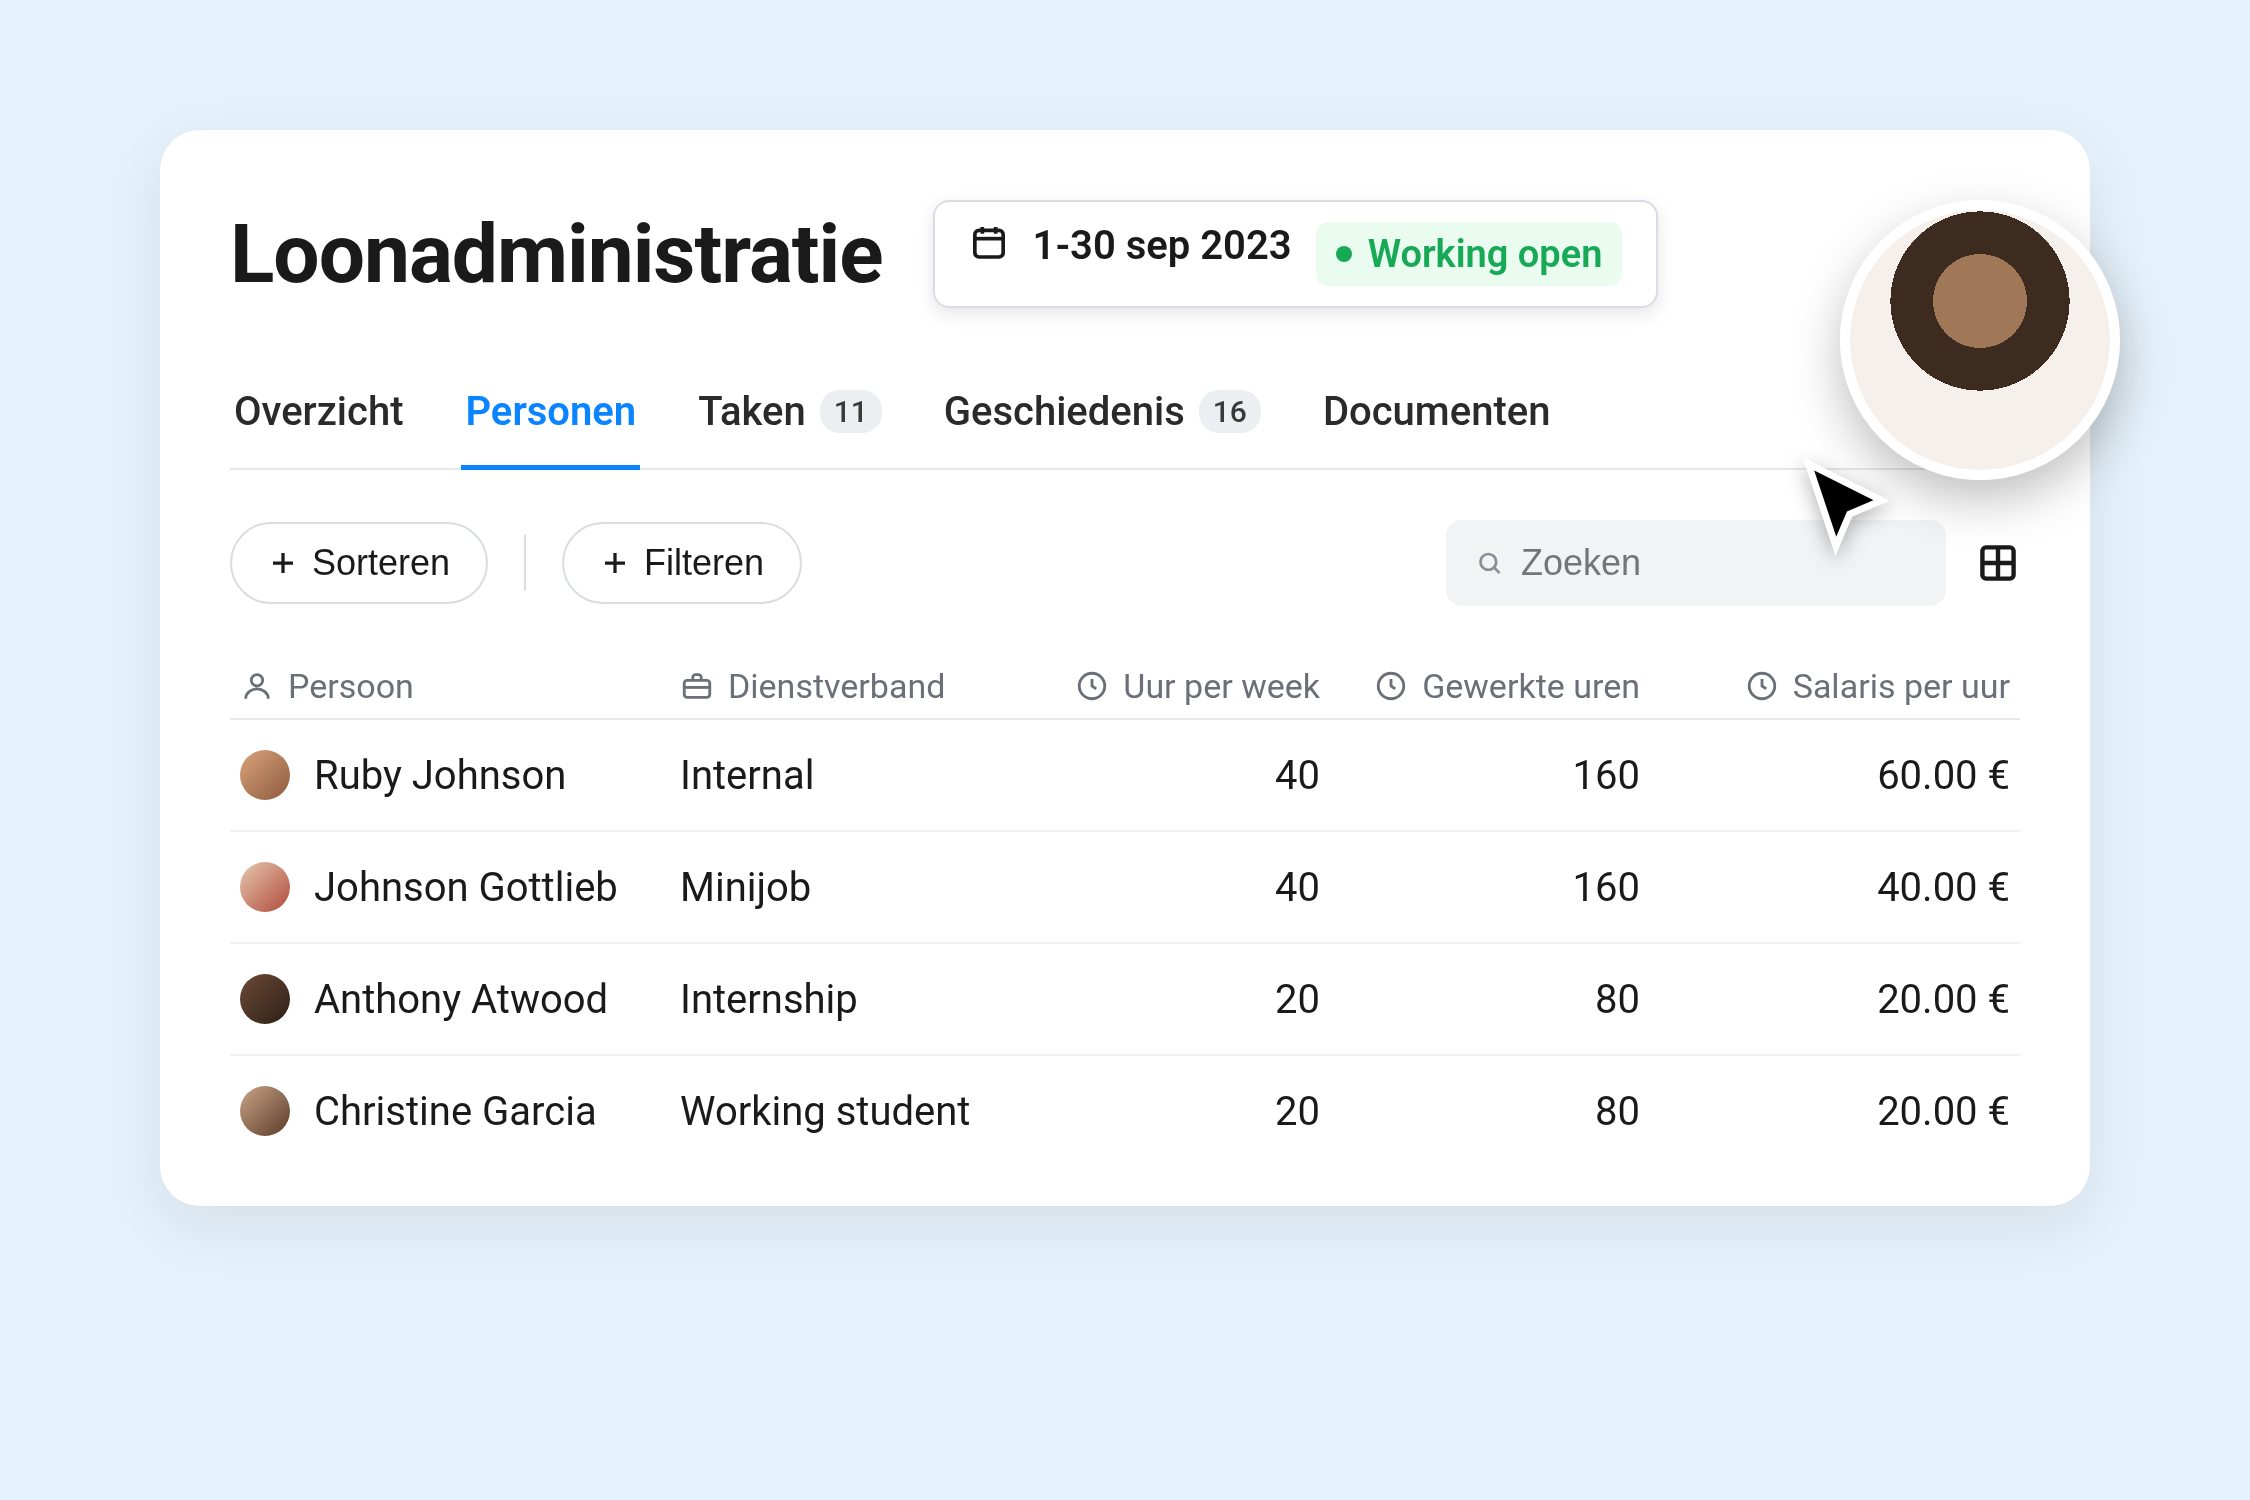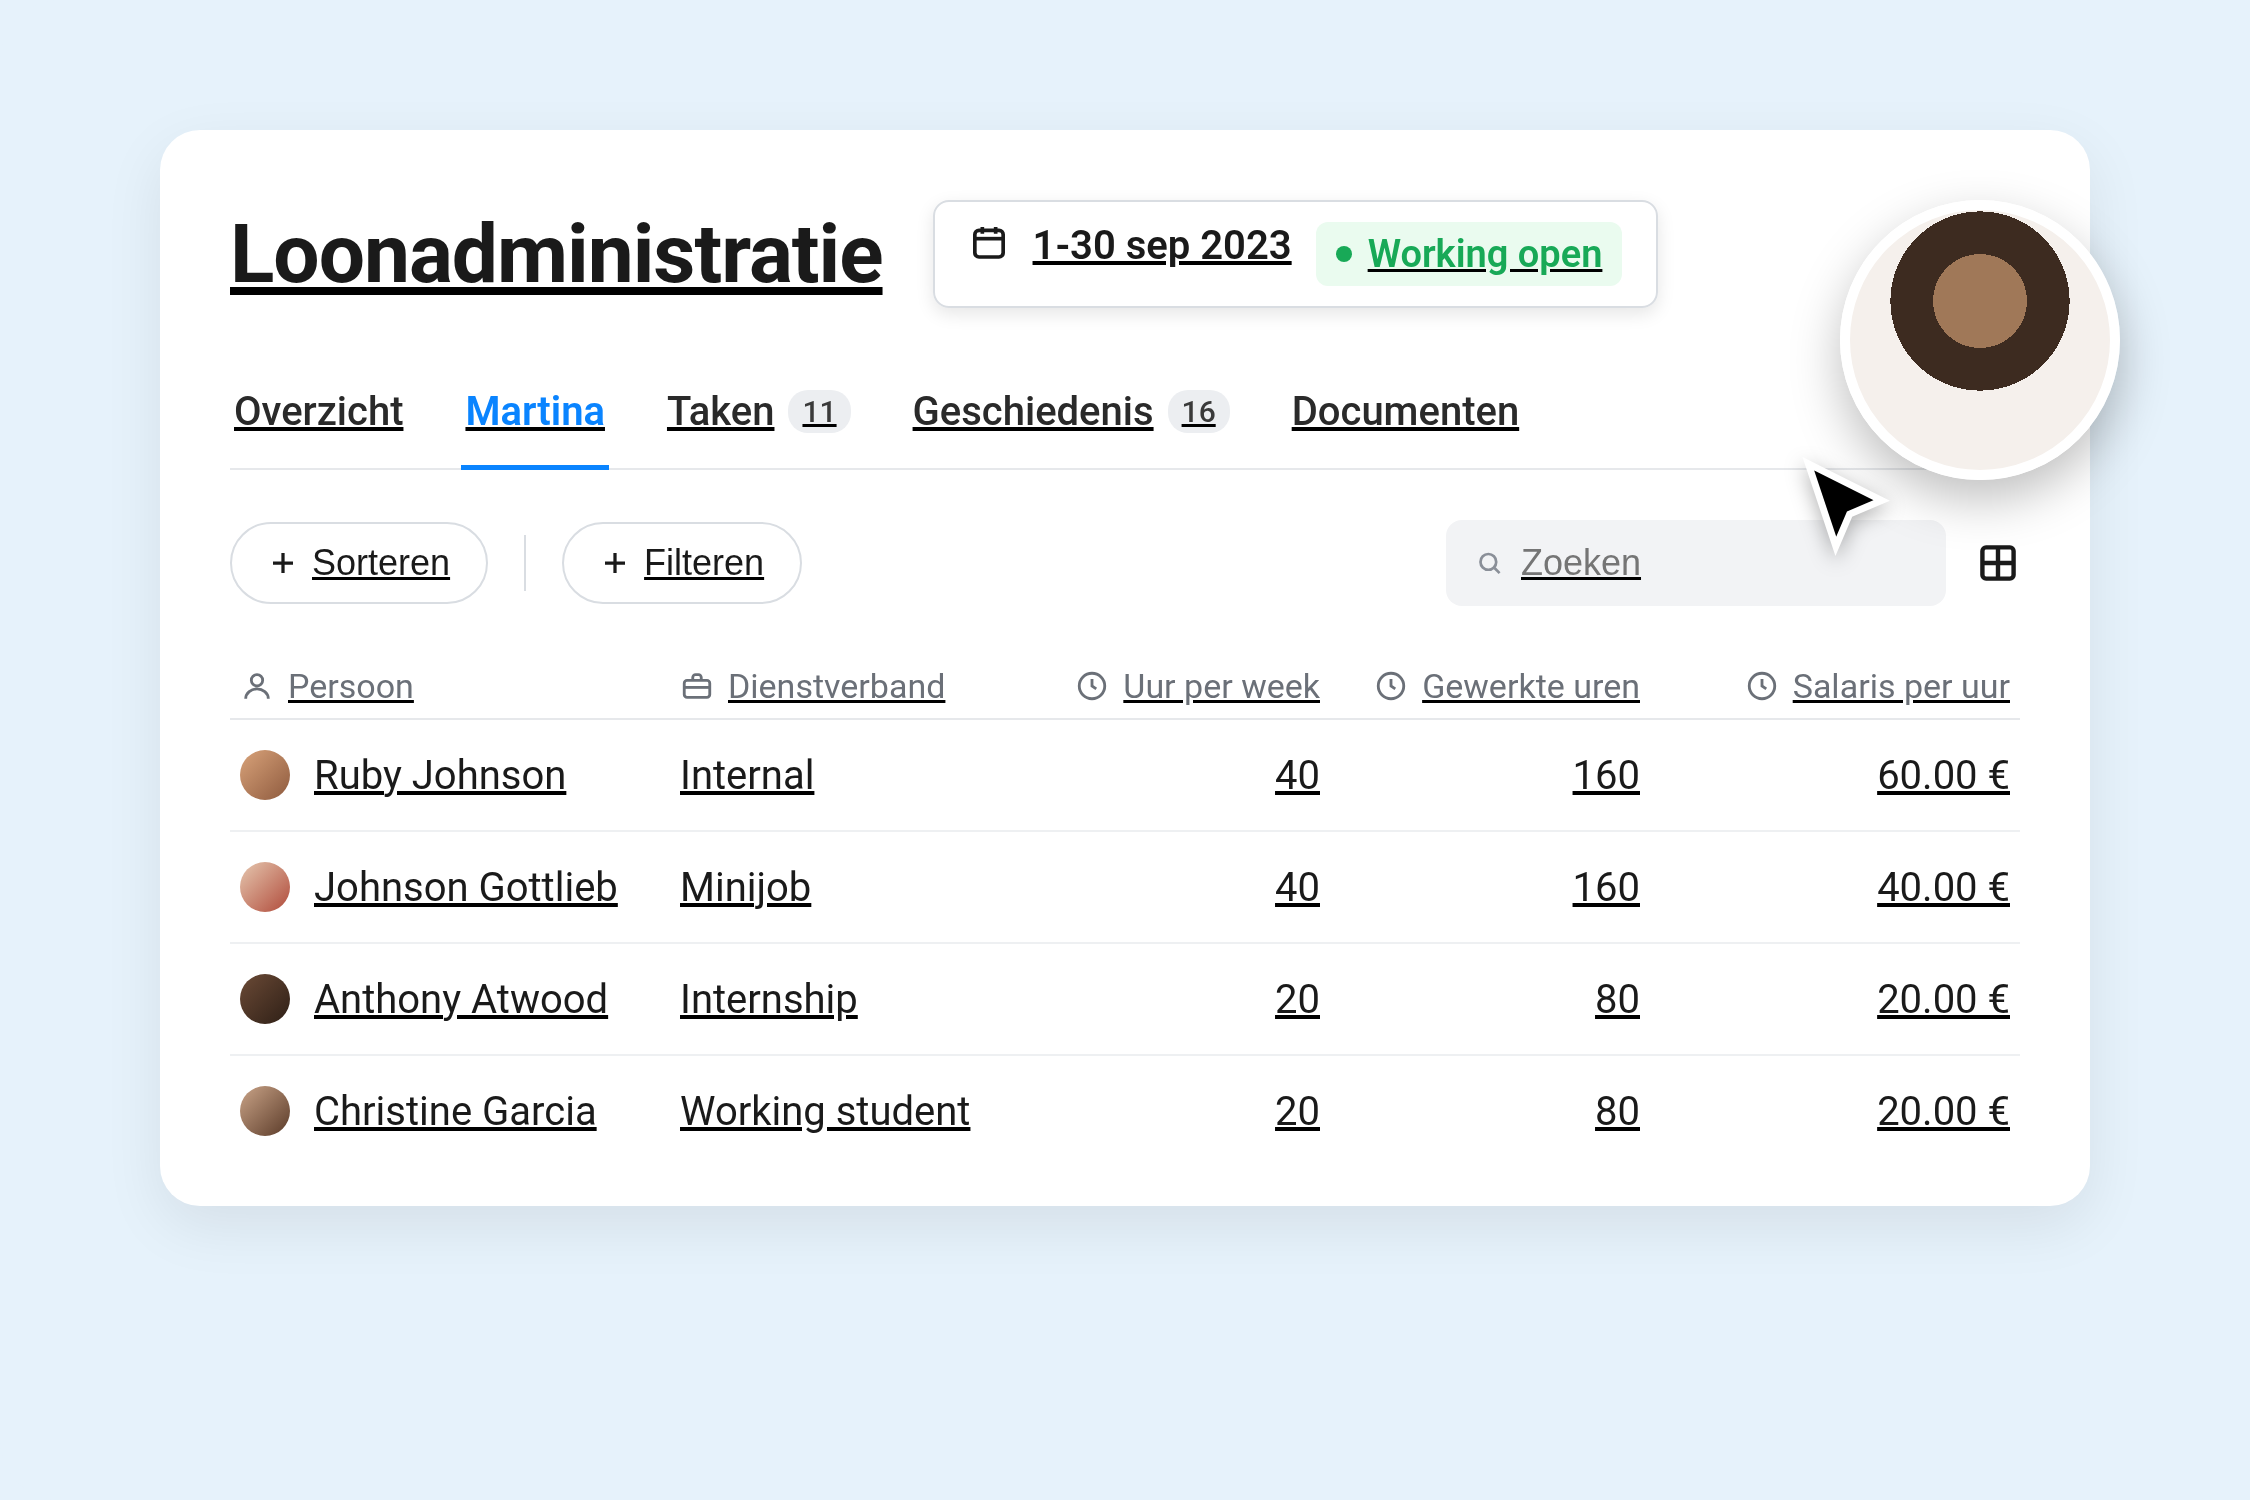--- a/index.html
+++ b/index.html
@@ -8,21 +8,20 @@
     font-family: -apple-system, BlinkMacSystemFont, "Segoe UI", Roboto, Helvetica, Arial, sans-serif;
     background: #E6F2FB;
     overflow: hidden;
   }
   .stage {
     width: 2250px; height: 1500px;
     background: #E6F2FB;
     border-radius: 60px;
     position: relative;
     padding: 130px 160px;
-    text-decoration: underline;
   }
   .card {
     width: 100%;
     background: #fff;
     border-radius: 40px;
     box-shadow: 0 20px 60px rgba(0,0,0,0.08);
     padding: 70px 70px 40px 70px;
     position: relative;
   }
   
@@ -205,21 +204,21 @@
           <span>Working open</span>
         </span>
       </div>
     </div>
 
     <div class="tabs">
       <div class="tab">
         <span>Overzicht</span>
       </div>
       <div class="tab active">
-        <span>Martina</span>
+        <span>Personen</span>
       </div>
       <div class="tab">
         <span>Taken</span>
         <span class="badge">11</span>
       </div>
       <div class="tab">
         <span>Geschiedenis</span>
         <span class="badge">16</span>
       </div>
       <div class="tab">

